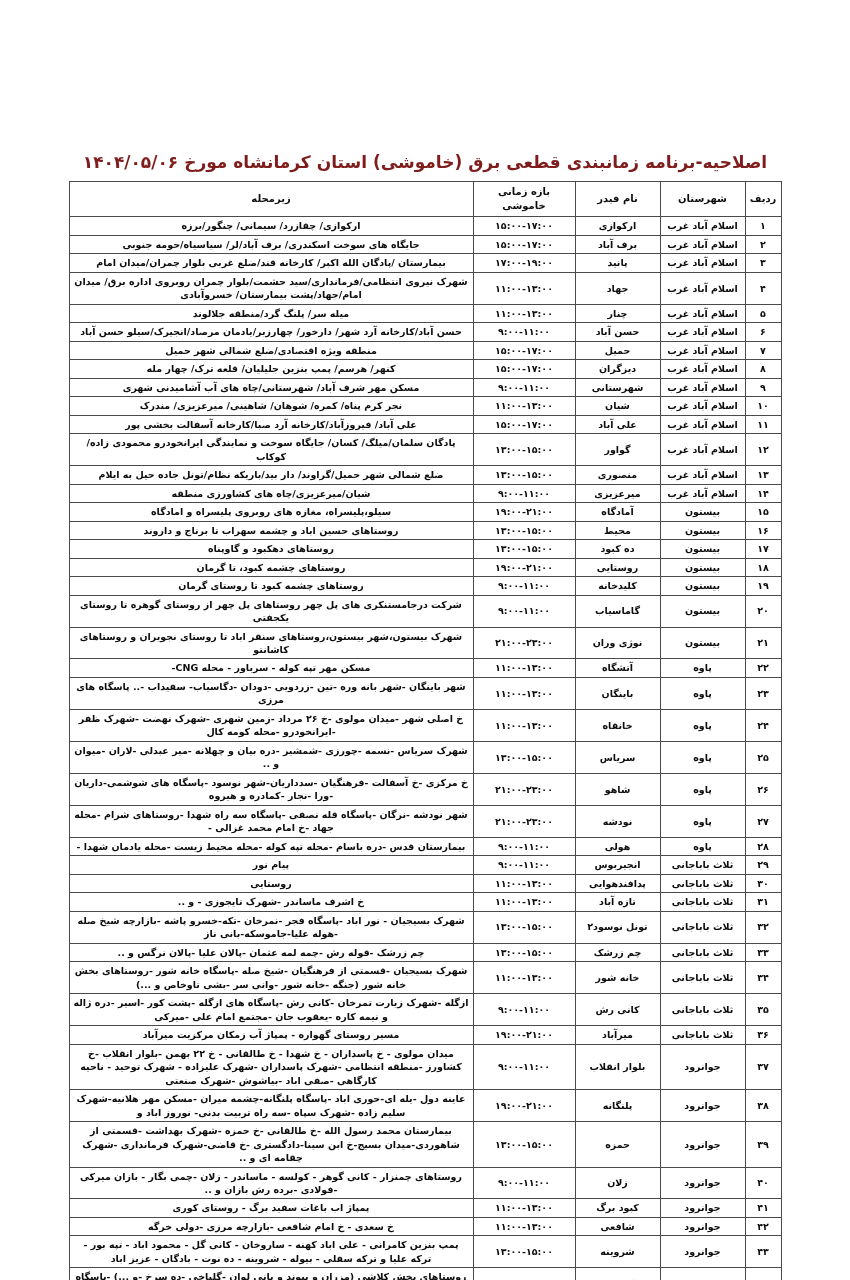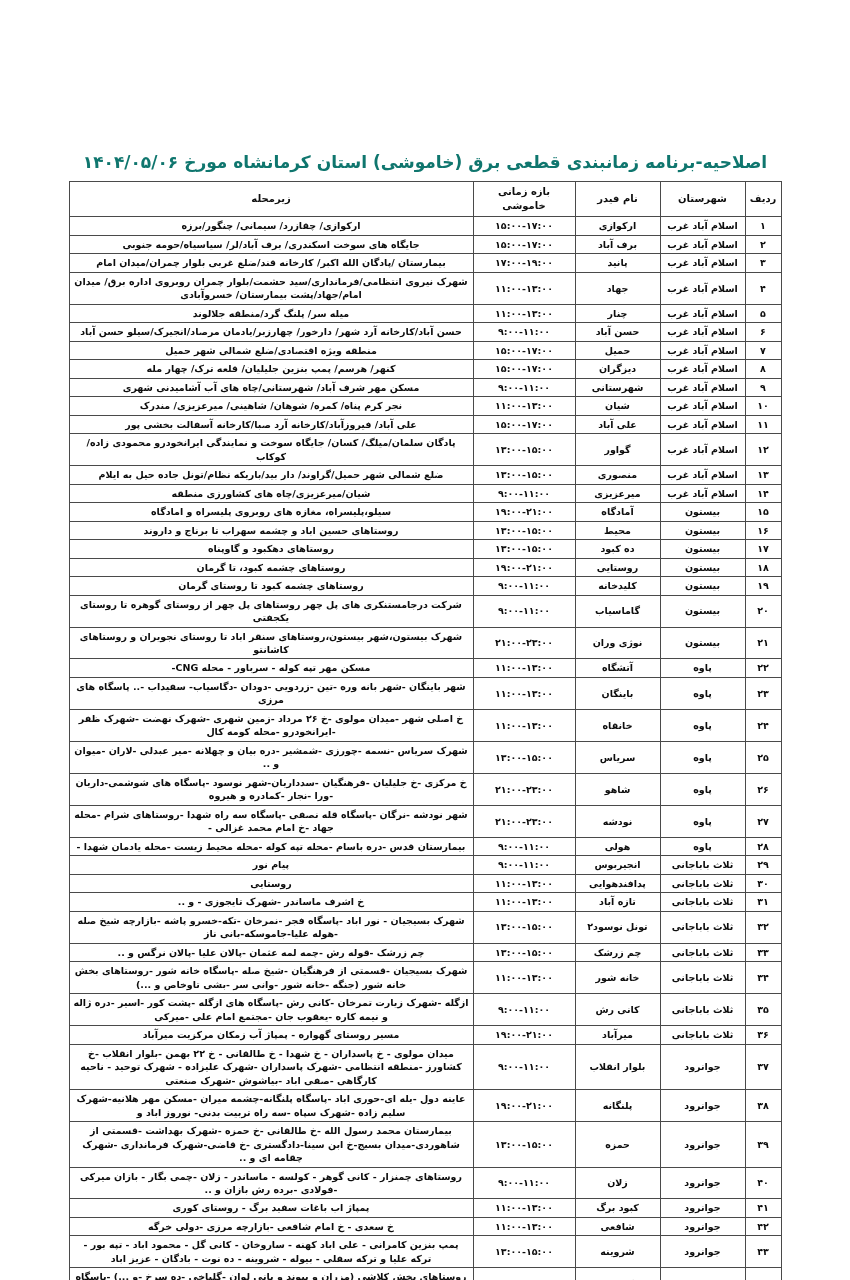--- a/index.html
+++ b/index.html
@@ -48,21 +48,21 @@
   col.c-row{width:36px;}
   col.c-county{width:85px;}
   col.c-feeder{width:85px;}
   col.c-time{width:102px;}
   col.c-area{width:404px;}
 </style>
 </head>
 <body>
 
 <div class="page">
-  <div class="title" style="color: #0f766e;">اصلاحیه-برنامه زمانبندی قطعی برق (خاموشی) استان کرمانشاه مورخ ۱۴۰۴/۰۵/۰۶</div>
+  <div class="title" style="color: #7f1d1d;">اصلاحیه-برنامه زمانبندی قطعی برق (خاموشی) استان کرمانشاه مورخ ۱۴۰۴/۰۵/۰۶</div>
 
   <table class="outage">
     <colgroup>
       <col class="c-row">
       <col class="c-county">
       <col class="c-feeder">
       <col class="c-time">
       <col class="c-area">
     </colgroup>
     <thead>
@@ -248,21 +248,21 @@
           <td>پاوه</td>
           <td>سریاس</td>
           <td class="time">۱۳:۰۰-۱۵:۰۰</td>
           <td>شهرک سریاس -نسمه -چورزی -شمشیر -دره بیان و چهلانه -میر عبدلی -لاران -میوان و ..</td>
         </tr>
         <tr>
           <td>۲۶</td>
           <td>پاوه</td>
           <td>شاهو</td>
           <td class="time">۲۱:۰۰-۲۳:۰۰</td>
-          <td>خ مرکزی -خ جلیلیان -فرهنگیان -سدداریان-شهر نوسود -پاسگاه های شوشمی-داریان -ورا -نجار -کمادره و هیروه</td>
+          <td>خ مرکزی -خ آسفالت -فرهنگیان -سدداریان-شهر نوسود -پاسگاه های شوشمی-داریان -ورا -نجار -کمادره و هیروه</td>
         </tr>
         <tr>
           <td>۲۷</td>
           <td>پاوه</td>
           <td>نودشه</td>
           <td class="time">۲۱:۰۰-۲۳:۰۰</td>
           <td>شهر نودشه -نرگان -پاسگاه قله نصفی -پاسگاه سه راه شهدا -روستاهای شرام -محله جهاد -خ امام محمد غزالی -</td>
         </tr>
         <tr>
           <td>۲۸</td>

